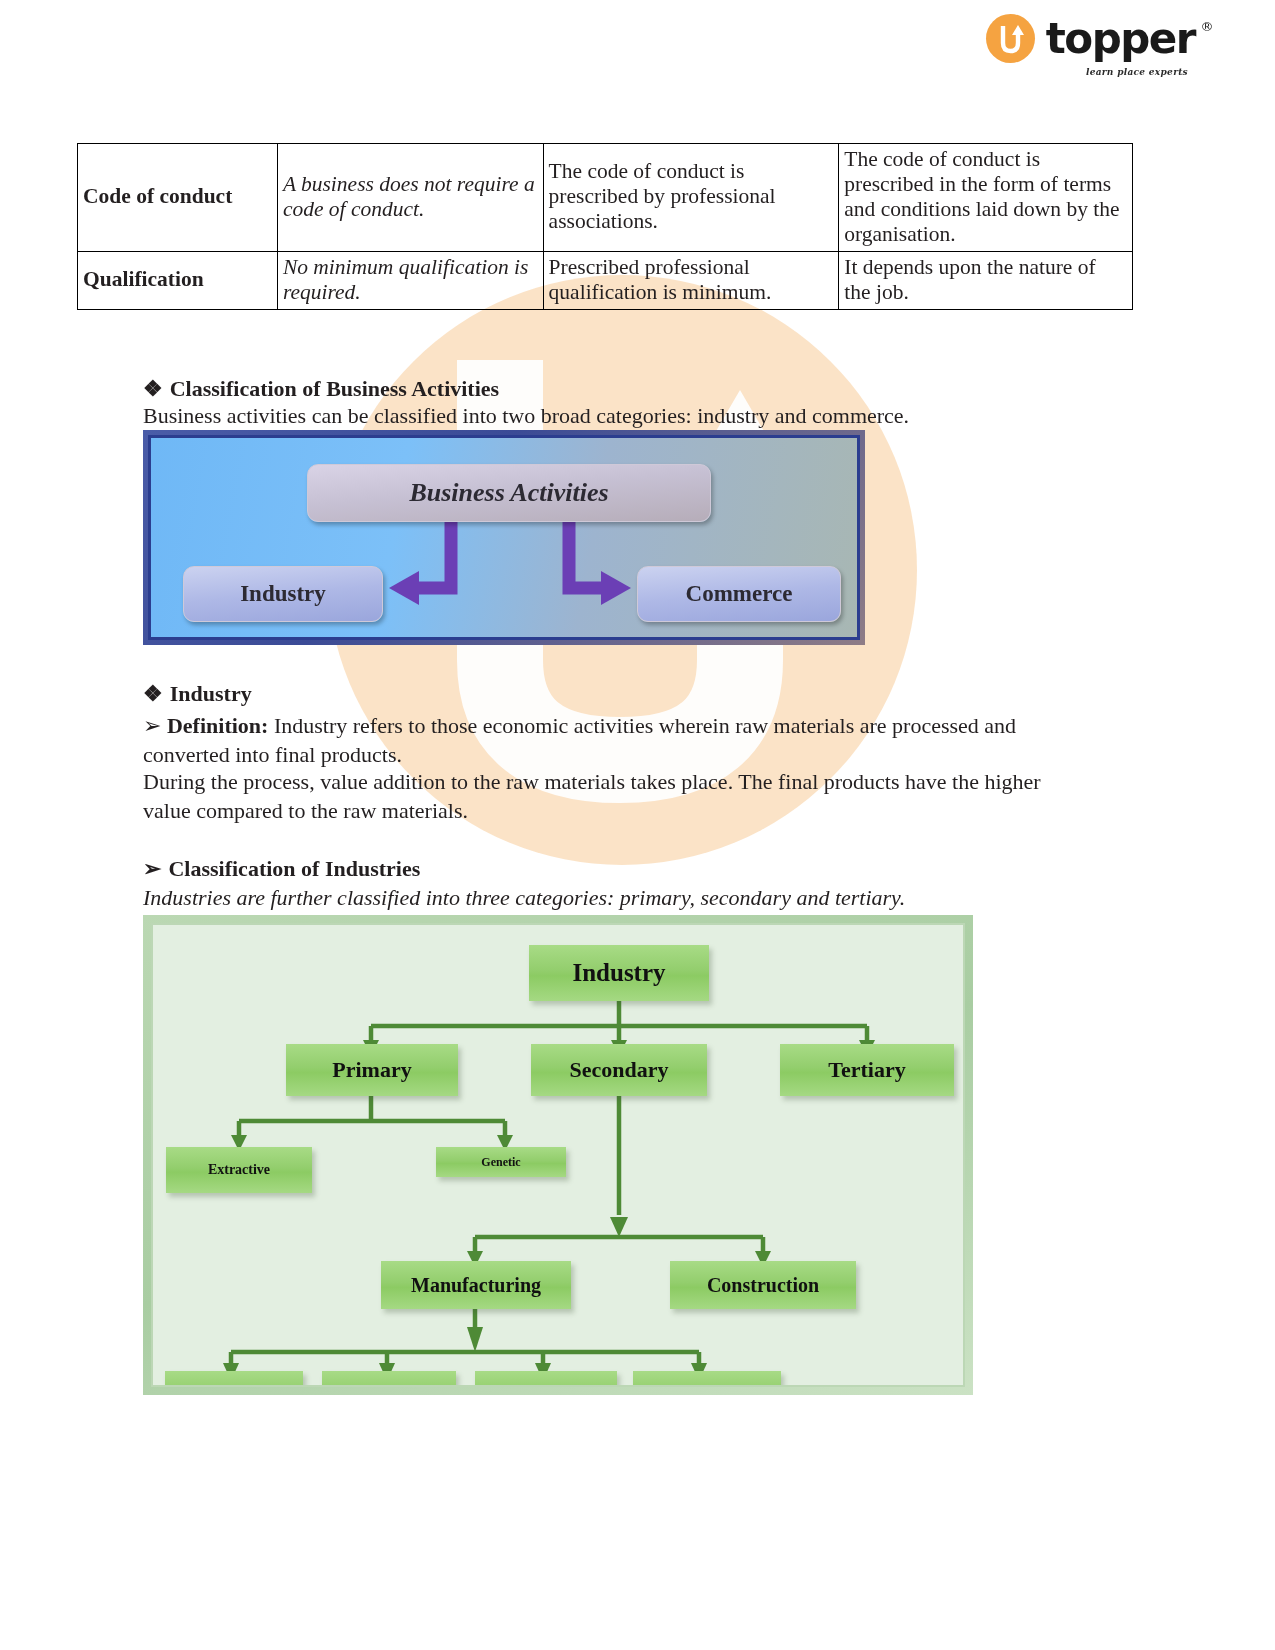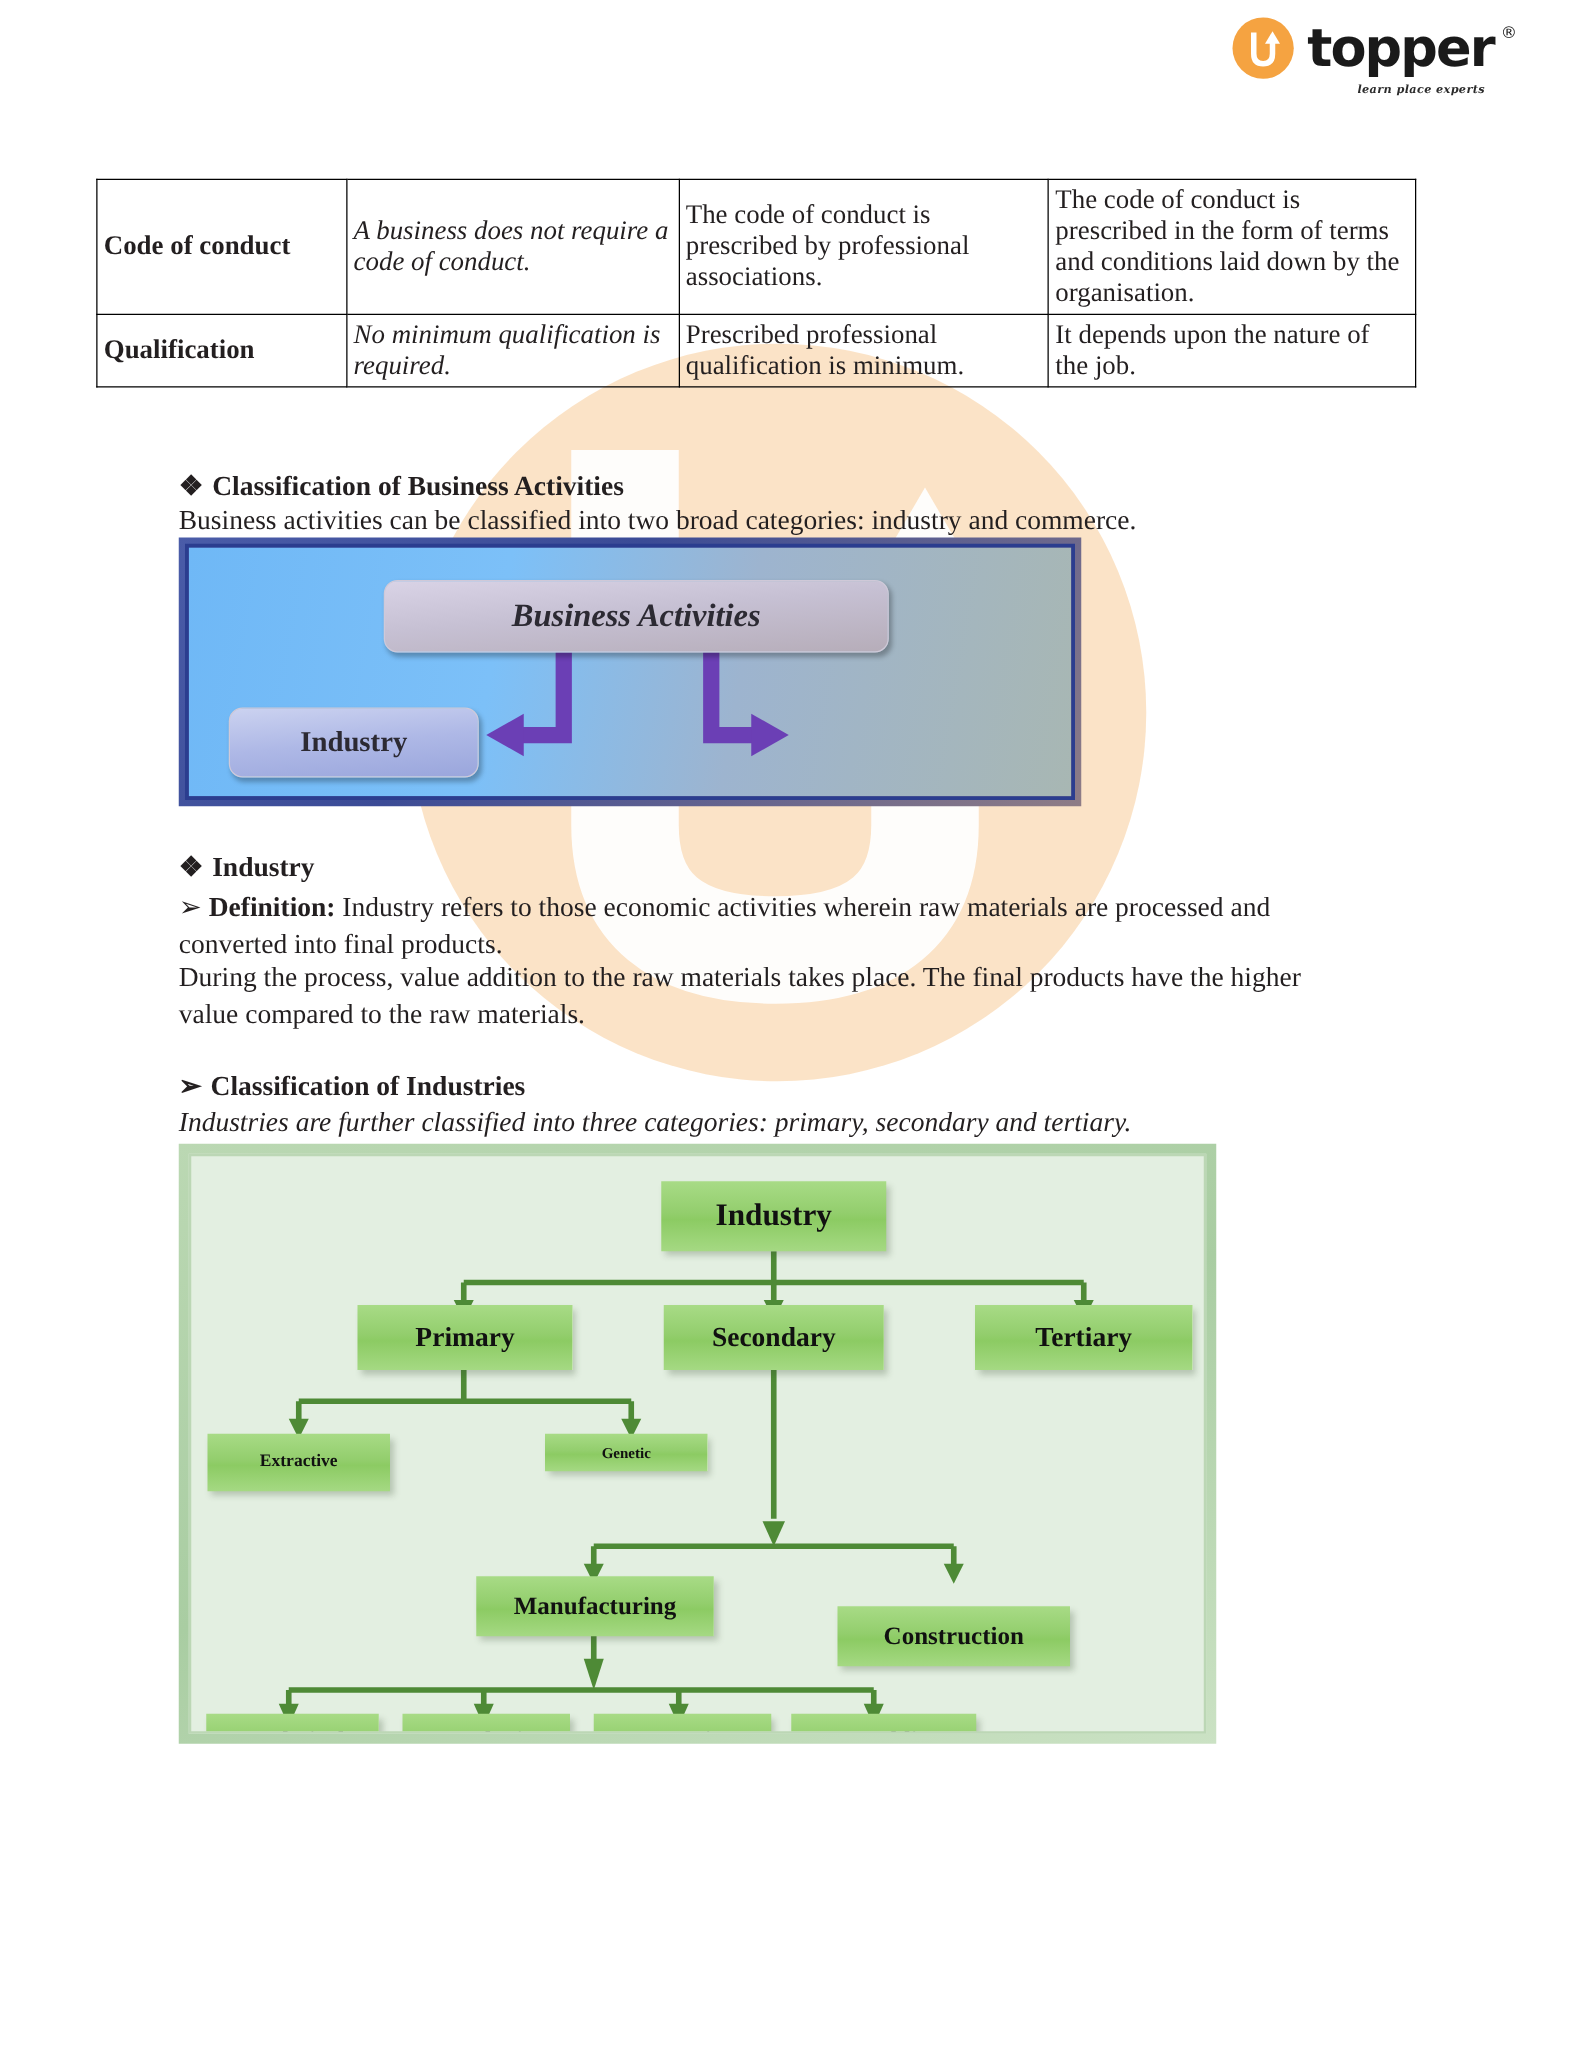--- a/index.html
+++ b/index.html
@@ -230,20 +230,21 @@
     <svg class="ba-arrows" width="712" height="205" viewBox="0 0 712 205" aria-hidden="true">
 
       <path d="M300 84 L300 150 L262 150" fill="none" stroke="#6B3FB5" stroke-width="13" stroke-linejoin="miter"></path>
       <path d="M238 150 L268 133 L268 167 Z" fill="#6B3FB5"></path>
 
       <path d="M418 84 L418 150 L456 150" fill="none" stroke="#6B3FB5" stroke-width="13" stroke-linejoin="miter"></path>
       <path d="M480 150 L450 133 L450 167 Z" fill="#6B3FB5"></path>
     </svg>
     <div class="ba-box ba-root">Business Activities</div>
     <div class="ba-box ba-left">Industry</div>
+    <div class="ba-box ba-right">Commerce</div>
   </div>
 </div>
 
 <div class="blk h-bullet" style="left:143px; top:680px; width:900px;">
   <span class="gl">❖</span><span>Industry</span>
 </div>
 
 <div class="blk para" style="left:143px; top:712px; width:900px;">
   <span>➢</span>
   <b>Definition:</b><span> Industry refers to those economic activities wherein raw materials are processed and converted into final products.</span>
@@ -313,21 +314,21 @@
     <div class="ind-box" style="left:376px; top:20px; width:180px; height:56px; font-size:25px;">Industry</div>
 
     <div class="ind-box" style="left:133px; top:119px; width:172px; height:52px; font-size:22px;">Primary</div>
     <div class="ind-box" style="left:378px; top:119px; width:176px; height:52px; font-size:22px;">Secondary</div>
     <div class="ind-box" style="left:627px; top:119px; width:174px; height:52px; font-size:22px;">Tertiary</div>
 
     <div class="ind-box" style="left:13px; top:222px; width:146px; height:46px; font-size:14px;">Extractive</div>
     <div class="ind-box" style="left:283px; top:222px; width:130px; height:30px; font-size:12px;">Genetic</div>
 
     <div class="ind-box" style="left:228px; top:336px; width:190px; height:48px; font-size:20px;">Manufacturing</div>
-    <div class="ind-box" style="left:517px; top:336px; width:186px; height:48px; font-size:20px;margin-top:24px;">Construction</div>
+    <div class="ind-box" style="left:517px; top:336px; width:186px; height:48px; font-size:20px;">Construction</div>
 
     <div class="ind-box" style="left:12px; top:446px; width:138px; height:44px; font-size:19px;">Analytical</div>
     <div class="ind-box" style="left:169px; top:446px; width:134px; height:44px; font-size:19px;">Synthetic</div>
     <div class="ind-box" style="left:322px; top:446px; width:142px; height:44px; font-size:19px;">Processing</div>
     <div class="ind-box" style="left:480px; top:446px; width:148px; height:44px; font-size:19px;">Assembling</div>
   </div>
 </div>
 
 <div class="watermark"></div>
 <svg class="watermark-u" viewBox="0 0 380 470" aria-hidden="true">

